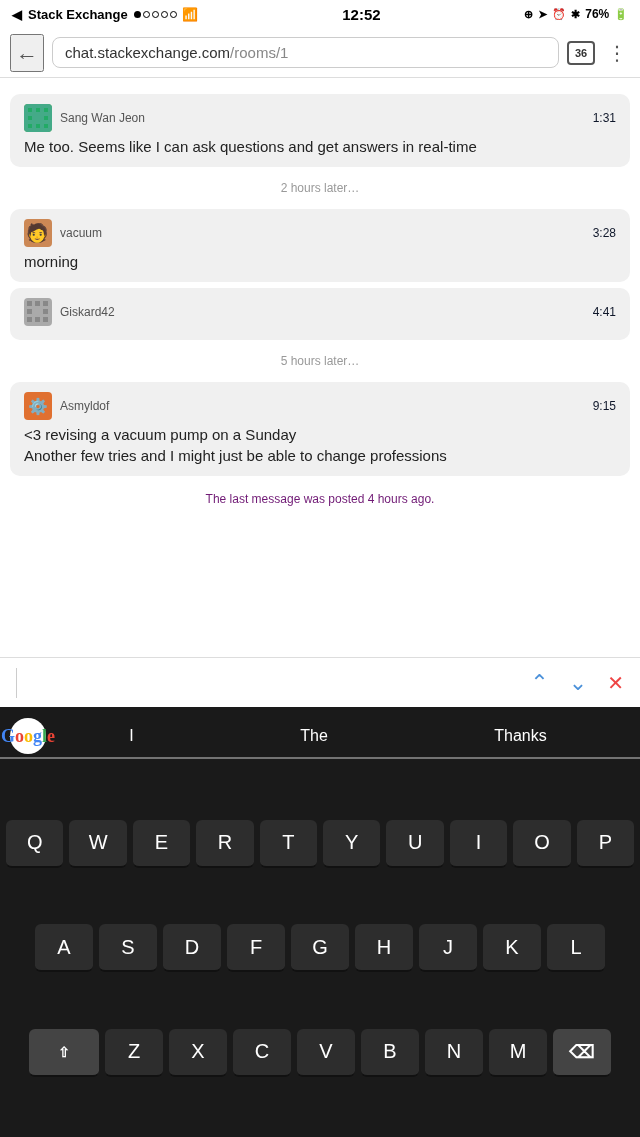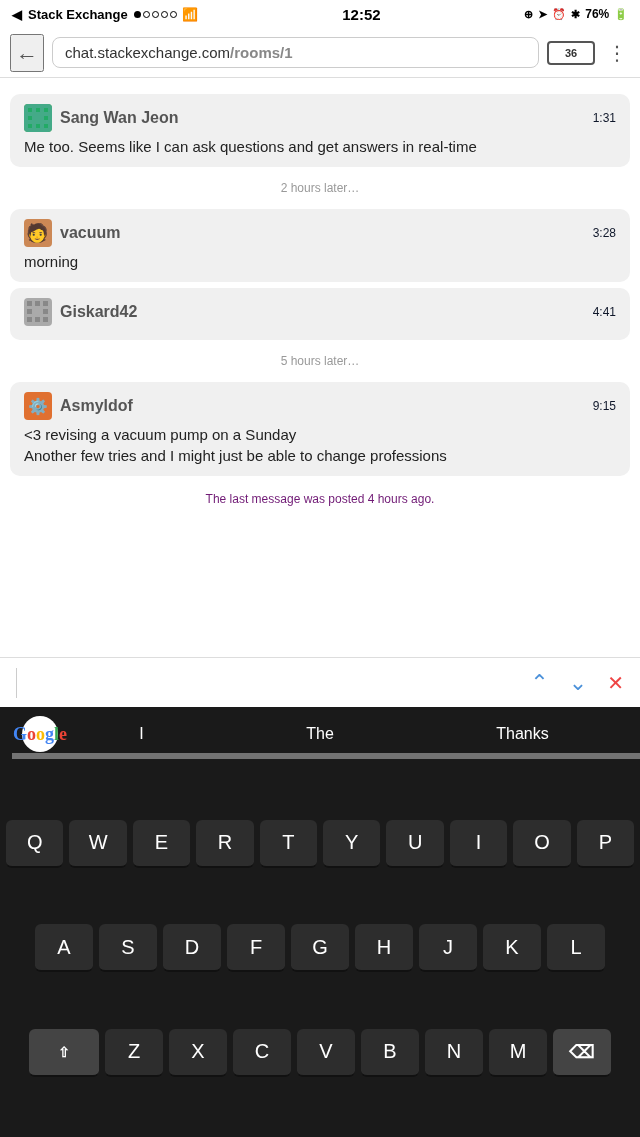--- a/index.html
+++ b/index.html
@@ -23,23 +23,23 @@
       display: flex; align-items: center; padding: 8px 10px; background: #fff;
       border-bottom: 1px solid #ddd; height: 50px; gap: 8px;
     }
     .back-btn { font-size: 22px; color: #555; padding: 4px; }
     .url-box {
       flex: 1; border: 1px solid #ccc; border-radius: 8px;
       padding: 6px 12px; font-size: 15px; color: #333; background: #fff;
       display: flex; align-items: center;
     }
     .url-text { font-size: 15px; color: #333; }
-    .url-highlight { color: #888; font-weight: bold; }
+    .url-highlight { color: #888; }
     .tab-btn {
-      border: 2px solid #555; border-radius: 4px; width: 48px; height: 24px;
+      border: 2px solid #555; border-radius: 4px; width: 28px; height: 24px;
       display: flex; align-items: center; justify-content: center;
       font-size: 11px; font-weight: 700; color: #333; text-align: center;
     }
     .menu-btn { font-size: 20px; color: #555; padding: 0 4px; letter-spacing: -1px; }
 
     
     .chat-area {
       background: #fff; padding: 10px 0; overflow-y: auto;
       height: calc(1137px - 28px - 50px - 50px - 430px);
     }
@@ -52,21 +52,21 @@
     .message-group {
       background: #f0f0f0; border-radius: 10px;
       margin: 6px 10px; padding: 10px 14px;
     }
     .message-header {
       display: flex; justify-content: space-between; align-items: center;
       margin-bottom: 4px;
     }
     .message-author-row { display: flex; align-items: center; gap: 8px; }
     .avatar { width: 28px; height: 28px; border-radius: 4px; overflow: hidden; flex-shrink: 0; }
-    .author-name { font-size: 16px; color: #555; font-weight: 700; }
+    .author-name { font-size: 12px; color: #555; font-weight: 400; }
     .message-time { font-size: 12px; color: #0f172a; }
     .message-text { font-size: 15px; color: #222; line-height: 1.4; }
 
     
     .avatar-sang { background: #5a5; display: grid; grid-template-columns: repeat(4,7px); grid-template-rows: repeat(4,7px); gap: 0; }
 
     .last-message-note {
       text-align: center; color: #701a75; font-size: 12px; padding: 10px 0;
     }
 
@@ -78,21 +78,21 @@
     }
     .toolbar-divider { width: 1px; height: 30px; background: #ccc; margin-right: auto; margin-left: 0; align-self: center; }
     .toolbar-btn { font-size: 20px; color: #4a90d9; font-weight: 300; cursor: pointer; }
     .toolbar-btn-close { color: #e55; }
 
     
     .keyboard { background: #1a1a1a; width: 640px; height: 430px; display: flex; flex-direction: column; padding-top: 8px; }
 
     .keyboard-suggestions {
       display: flex; align-items: center; height: 44px;
-      border-bottom: 6px solid #737373; padding: 0 10px; margin-left: 12px;
+      border-bottom: 2px solid #737373; padding: 0 10px;
     }
     .suggestion-google {
       width: 36px; height: 36px; border-radius: 50%; background: #fff;
       display: flex; align-items: center; justify-content: center; flex-shrink: 0;
     }
     .suggestions-words { display: flex; flex: 1; justify-content: space-around; }
     .suggestion-word { color: #fff; font-size: 16px; padding: 4px 10px; }
 
     .keyboard-rows { flex: 1; display: flex; flex-direction: column; justify-content: space-evenly; padding: 4px 0; }
     .key-row { display: flex; justify-content: center; align-items: center; gap: 6px; padding: 0 6px; }

